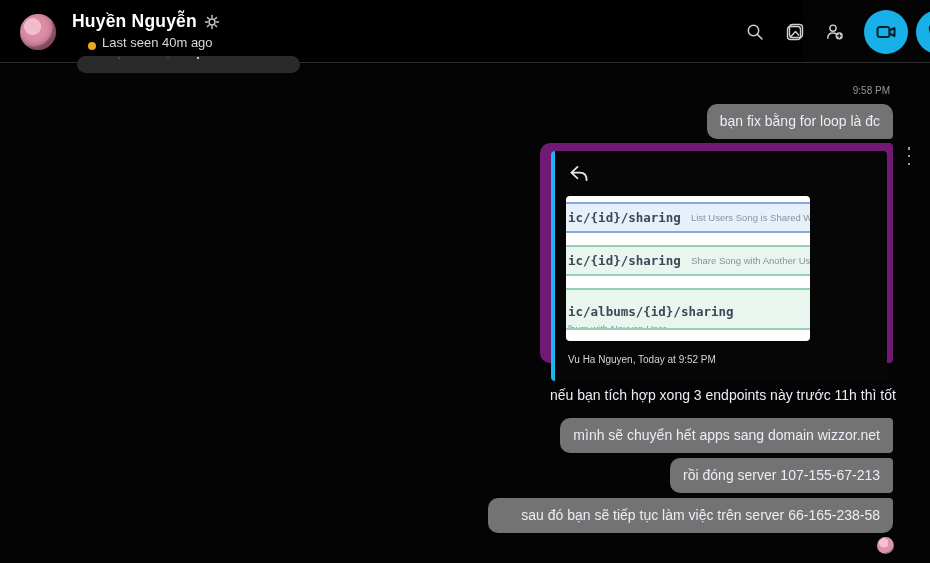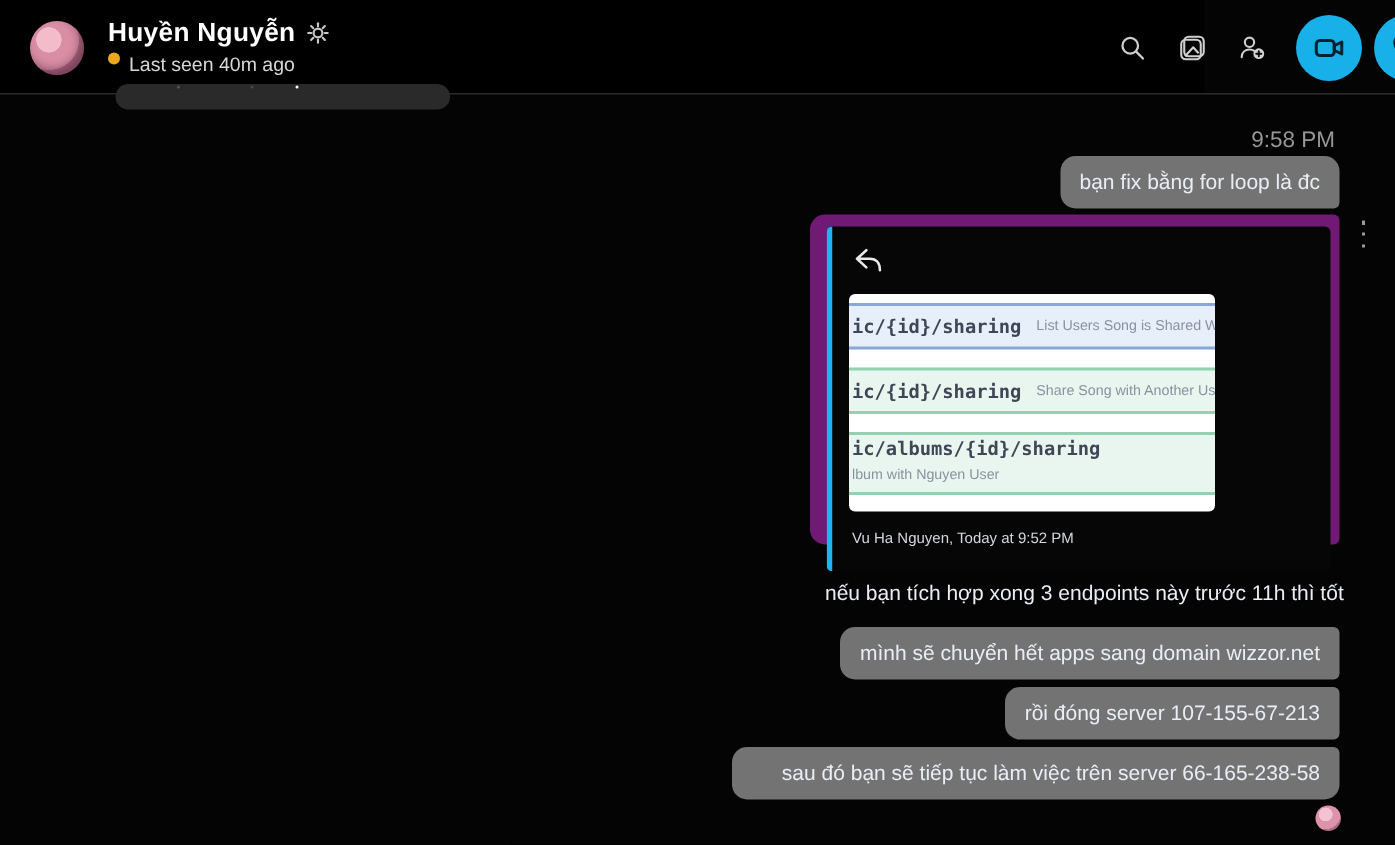--- a/index.html
+++ b/index.html
@@ -7,34 +7,34 @@
          font-family:"Liberation Sans","DejaVu Sans",sans-serif;color:#e9edf4;}
 
   
   .header{position:absolute;top:0;left:0;width:803px;height:63px;background:#000;z-index:10;}
   .header-divider{position:absolute;top:62px;left:0;width:930px;height:1px;background:#2c2c2c;z-index:11;}
   .hdr-avatar{position:absolute;top:14px;left:20px;width:36px;height:36px;border-radius:50%;
     background:radial-gradient(circle at 35% 35%, #f2bccb 0 25%, #d98ea6 26% 60%, #b06a85 61% 100%);
     box-shadow:inset -3px -4px 6px rgba(60,20,40,.45);cursor:pointer;}
   .hdr-name-row{position:absolute;top:11px;left:72px;display:flex;align-items:center;gap:7px;cursor:pointer;}
   .hdr-name{font-size:17.5px;font-weight:bold;color:#ffffff;letter-spacing:.2px;}
-  .hdr-status{position:absolute;top:35px;left:72px;display:flex;align-items:flex-start;gap:6px;}
+  .hdr-status{position:absolute;top:35px;left:88px;display:flex;align-items:flex-end;gap:6px;}
   .presence-dot{width:8px;height:8px;border-radius:50%;background:#eda71d;}
   .hdr-status-text{font-size:13px;color:#d8d8d8;}
   .icon-btn{position:absolute;top:23px;width:18px;height:18px;cursor:pointer;}
   .round-btn{position:absolute;top:10px;width:44px;height:44px;border-radius:50%;background:#18b0e9;
              display:flex;align-items:center;justify-content:center;cursor:pointer;z-index:12;}
 
   
   .clipped-bubble{position:absolute;top:56px;left:77px;width:223px;height:17px;background:#2a2a2a;
                   border-radius:12px;z-index:12;cursor:pointer;}
   .remnant{position:absolute;width:2px;height:2px;border-radius:50%;}
 
   
-  .timestamp{position:absolute;top:85px;right:40px;font-size:15px;color:#979797;margin-left:45px;}
+  .timestamp{position:absolute;top:85px;right:40px;font-size:10px;color:#979797;margin-left:45px;}
   .bubble{position:absolute;background:#737373;color:#e9eef6;font-size:14px;line-height:19px;
           padding:8px 13px;white-space:nowrap;cursor:pointer;}
   .b-a{top:104px;right:37px;border-radius:10px 10px 4px 10px;}
   .b-c{top:418px;right:37px;border-radius:10px 4px 4px 10px;text-align:right;}
   .b-d{top:458px;right:37px;border-radius:10px 4px 4px 10px;}
   .b-e{top:498px;right:37px;border-radius:10px 4px 10px 10px;padding-left:33px;}
 
   .b-quote-wrap{position:absolute;top:143px;right:37px;width:353px;height:220px;background:#701a75;
                 border-radius:10px 4px 4px 10px;cursor:pointer;}
   .quote{position:absolute;top:8px;left:11px;width:332px;height:230px;background:#060606;
@@ -47,21 +47,21 @@
   .api-card{position:absolute;top:45px;left:11px;width:244px;height:145px;background:#ffffff;
             border-radius:4px;overflow:hidden;cursor:pointer;}
   .api-row{position:absolute;left:0;width:244px;box-sizing:border-box;display:flex;align-items:center;
            overflow:hidden;padding-left:2px;}
   .api-row.get{background:#e7effa;border-top:2px solid #8aa9d9;border-bottom:2px solid #8aa9d9;}
   .api-row.post{background:#e9f6ef;border-top:2px solid #93d1b2;border-bottom:2px solid #93d1b2;}
   .api-path{font-family:"DejaVu Sans Mono",monospace;font-weight:bold;font-size:12.5px;color:#3f4756;white-space:nowrap;}
   .api-desc{font-size:9.5px;color:#8a92a1;margin-left:10px;white-space:nowrap;}
   .r1{top:6px;height:31px;}
   .r2{top:49px;height:31px;}
-  .r3{top:92px;height:42px;display:block;padding-top:0;}
+  .r3{top:92px;height:42px;display:block;padding-top:12px;}
   .r3 .api-desc{margin-left:0;display:block;margin-top:3px;}
 
   .msg-menu{position:absolute;top:146px;left:905px;width:8px;height:18px;cursor:pointer;
             display:flex;flex-direction:column;align-items:center;justify-content:space-between;padding:1px 0;}
   .msg-menu i{width:2.5px;height:2.5px;background:#9a9a9a;display:block;}
 
   .seen-avatar{position:absolute;top:537px;right:36px;width:17px;height:17px;border-radius:50%;
     background:radial-gradient(circle at 40% 35%, #f4c3d1 0 30%, #dd93aa 31% 65%, #a86c83 66% 100%);cursor:pointer;}
 
   svg{display:block;}

